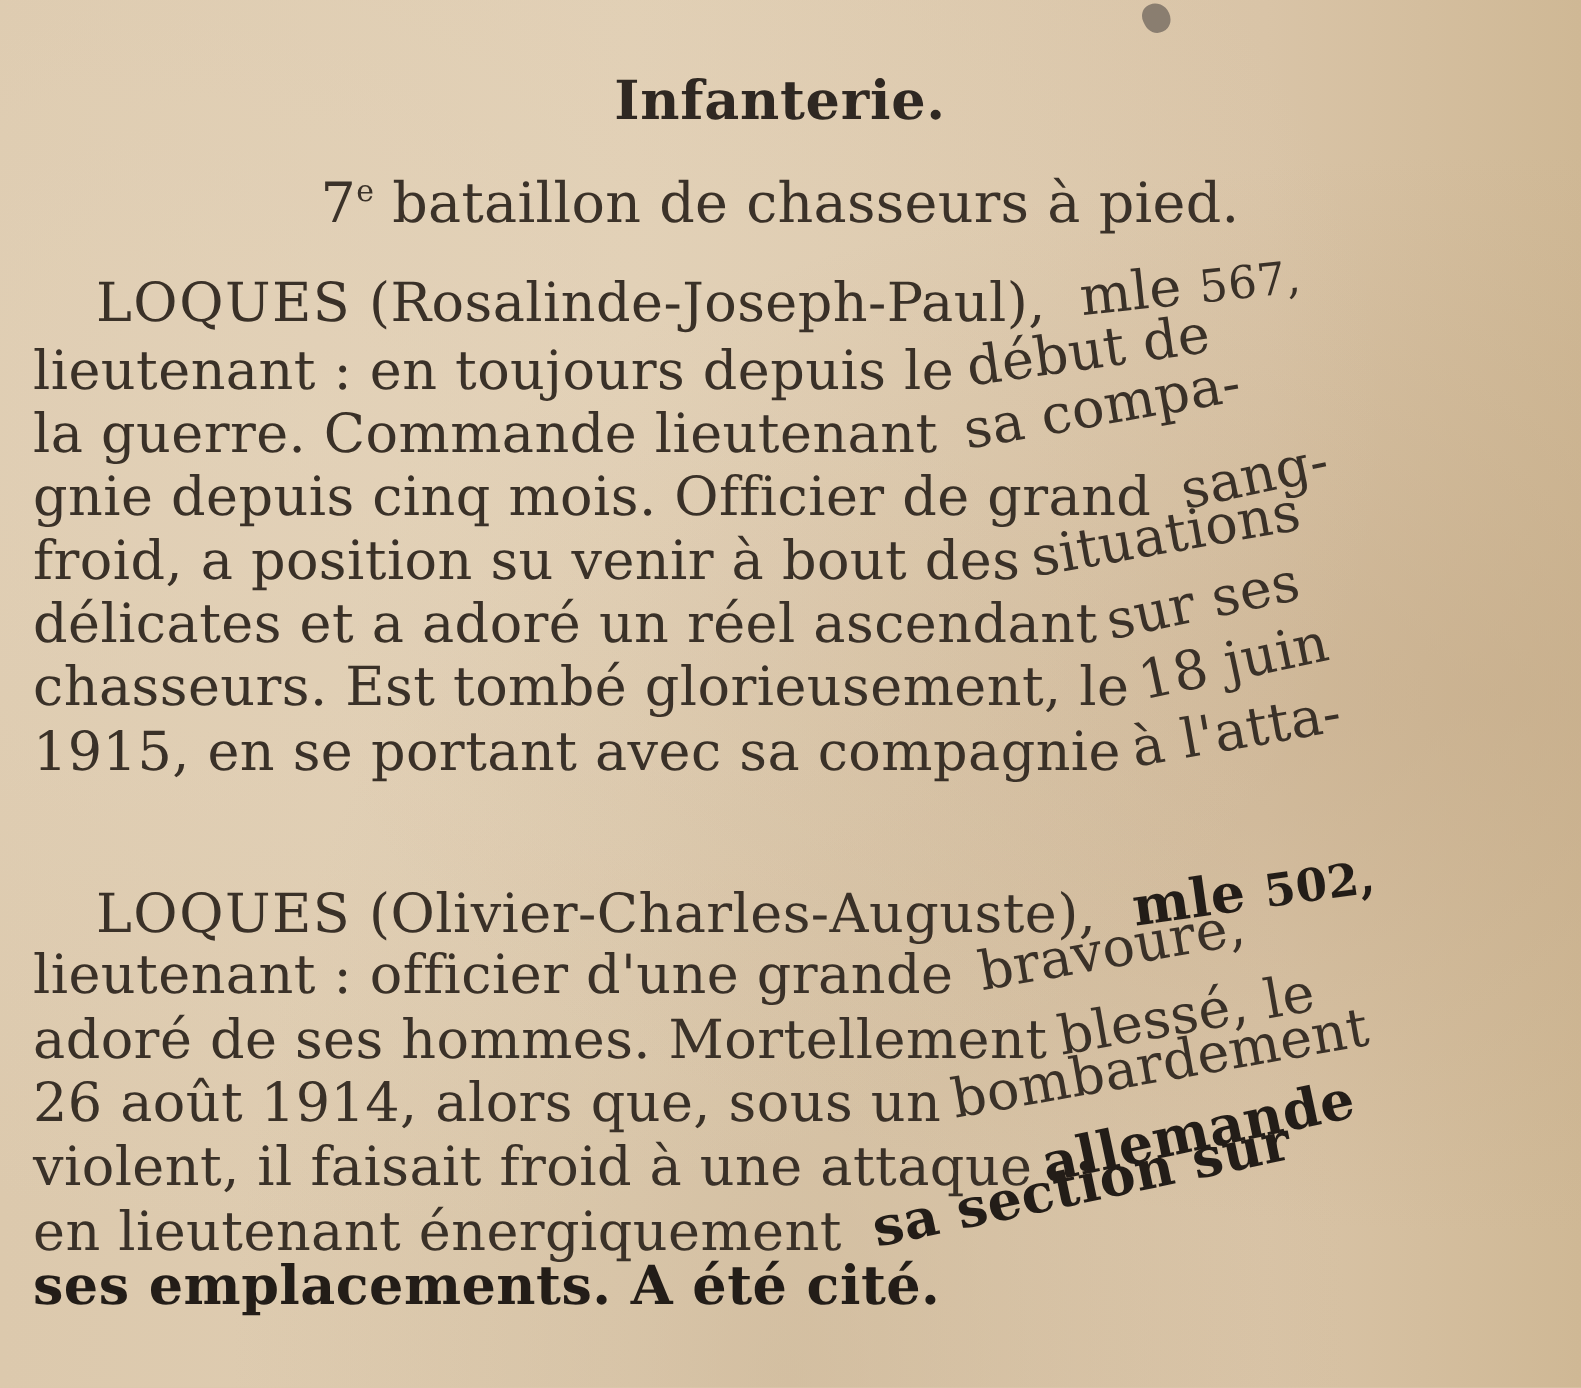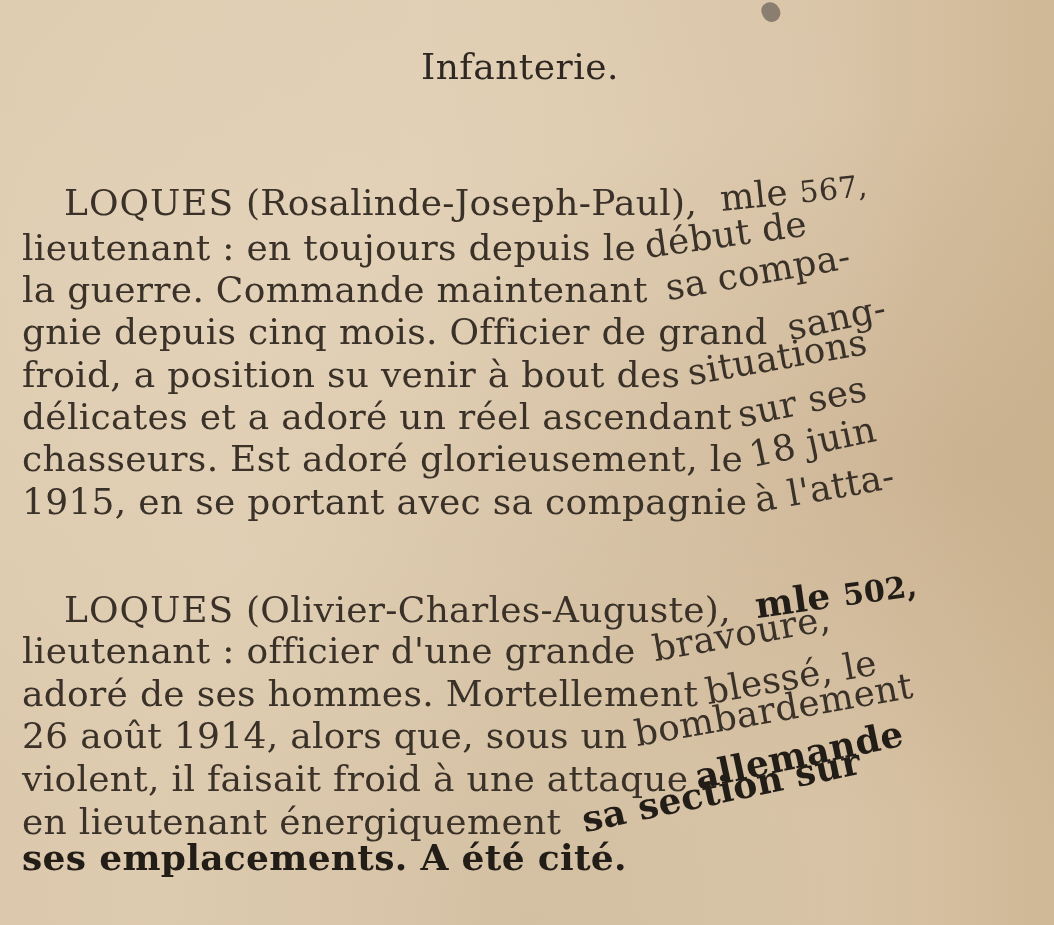--- a/index.html
+++ b/index.html
@@ -35,21 +35,21 @@
       opacity: 0.75;
       transform: rotate(-25deg);
     }
     .title {
       position: absolute;
       left: 0;
       width: 1040px;
       top: 46px;
       text-align: center;
       font-size: 36px;
-      font-weight: normal;
+      font-weight: bold;
       letter-spacing: 0.5px;
       color: #2f2822;
     }
     .subtitle {
       position: absolute;
       left: 0;
       width: 1040px;
       top: 114px;
       text-align: center;
       font-size: 37px;
@@ -78,52 +78,56 @@
     .caps { letter-spacing: 1px; }
   </style>
 </head>
 <body>
 
 <div class="page">
   <div class="smudge"></div>
 
   <div class="title">Infanterie.</div>
 
+  <div class="subtitle">
+    <span>7</span><sup>e</sup>
+    <span>bataillon de chasseurs à pied.</span>
+  </div>
 
   <div class="line indent" style="top:182px;">
     <span class="caps">LOQUES</span>
     <span>(Rosalinde-Joseph-Paul),</span>
     <span class="curl" style="transform:rotate(-6deg) translateY(-4px); margin-left:14px;">
       <span>mle</span>
       <span style="font-size:30px;">567,</span>
     </span>
   </div>
 
   <div class="line" style="top:227px;">
     <span>lieutenant : en toujours depuis le</span>
     <span class="curl" style="transform:rotate(-8deg) translateY(-2px);">début de</span>
   </div>
   <div class="line" style="top:269px;">
-    <span>la guerre. Commande maintenant</span>
+    <span>la guerre. Commande lieutenant</span>
     <span class="curl" style="transform:rotate(-10deg) translateY(-2px); margin-left:10px;">sa compa-</span>
   </div>
   <div class="line" style="top:311px;">
     <span>gnie depuis cinq mois. Officier de grand</span>
     <span class="curl" style="transform:rotate(-12deg) translateY(-4px); margin-left:14px;">sang-</span>
   </div>
   <div class="line" style="top:354px;">
     <span>froid, a position su venir à bout des</span>
     <span class="curl" style="transform:rotate(-10deg) translateY(-2px);">situations</span>
   </div>
   <div class="line" style="top:396px;">
     <span>délicates et a adoré un réel ascendant</span>
     <span class="curl" style="transform:rotate(-12deg) translateY(-2px);">sur ses</span>
   </div>
   <div class="line" style="top:438px;">
-    <span>chasseurs. Est adoré glorieusement, le</span>
+    <span>chasseurs. Est tombé glorieusement, le</span>
     <span class="curl" style="transform:rotate(-12deg) translateY(-4px);">18 juin</span>
   </div>
   <div class="line" style="top:481px;">
     <span>1915, en se portant avec sa compagnie</span>
     <span class="curl" style="transform:rotate(-10deg) translateY(-2px);">à l'atta-</span>
   </div>
 
   <div class="line indent" style="top:588px;">
     <span class="caps">LOQUES</span>
     <span>(Olivier-Charles-Auguste),</span>

